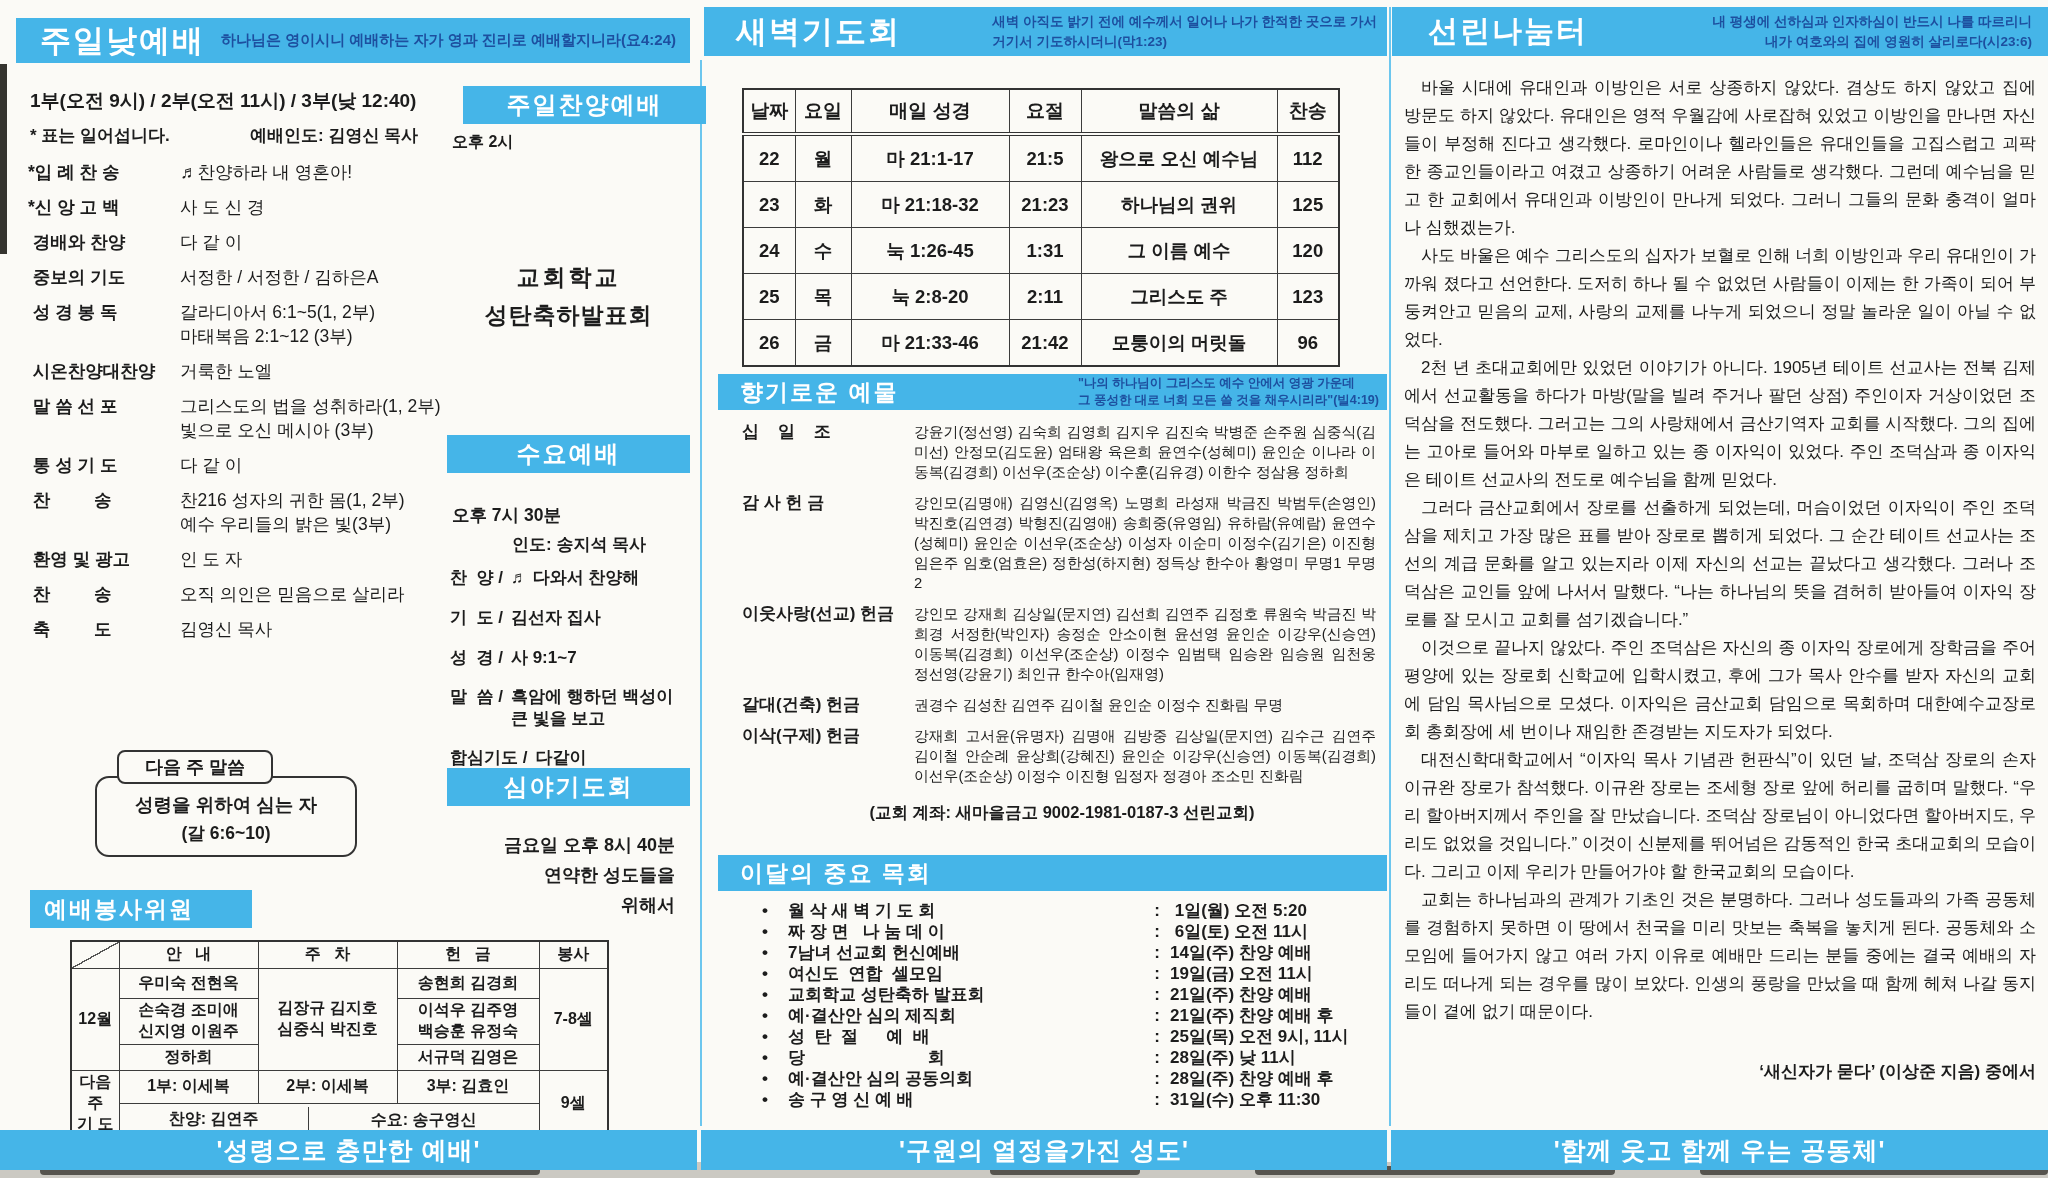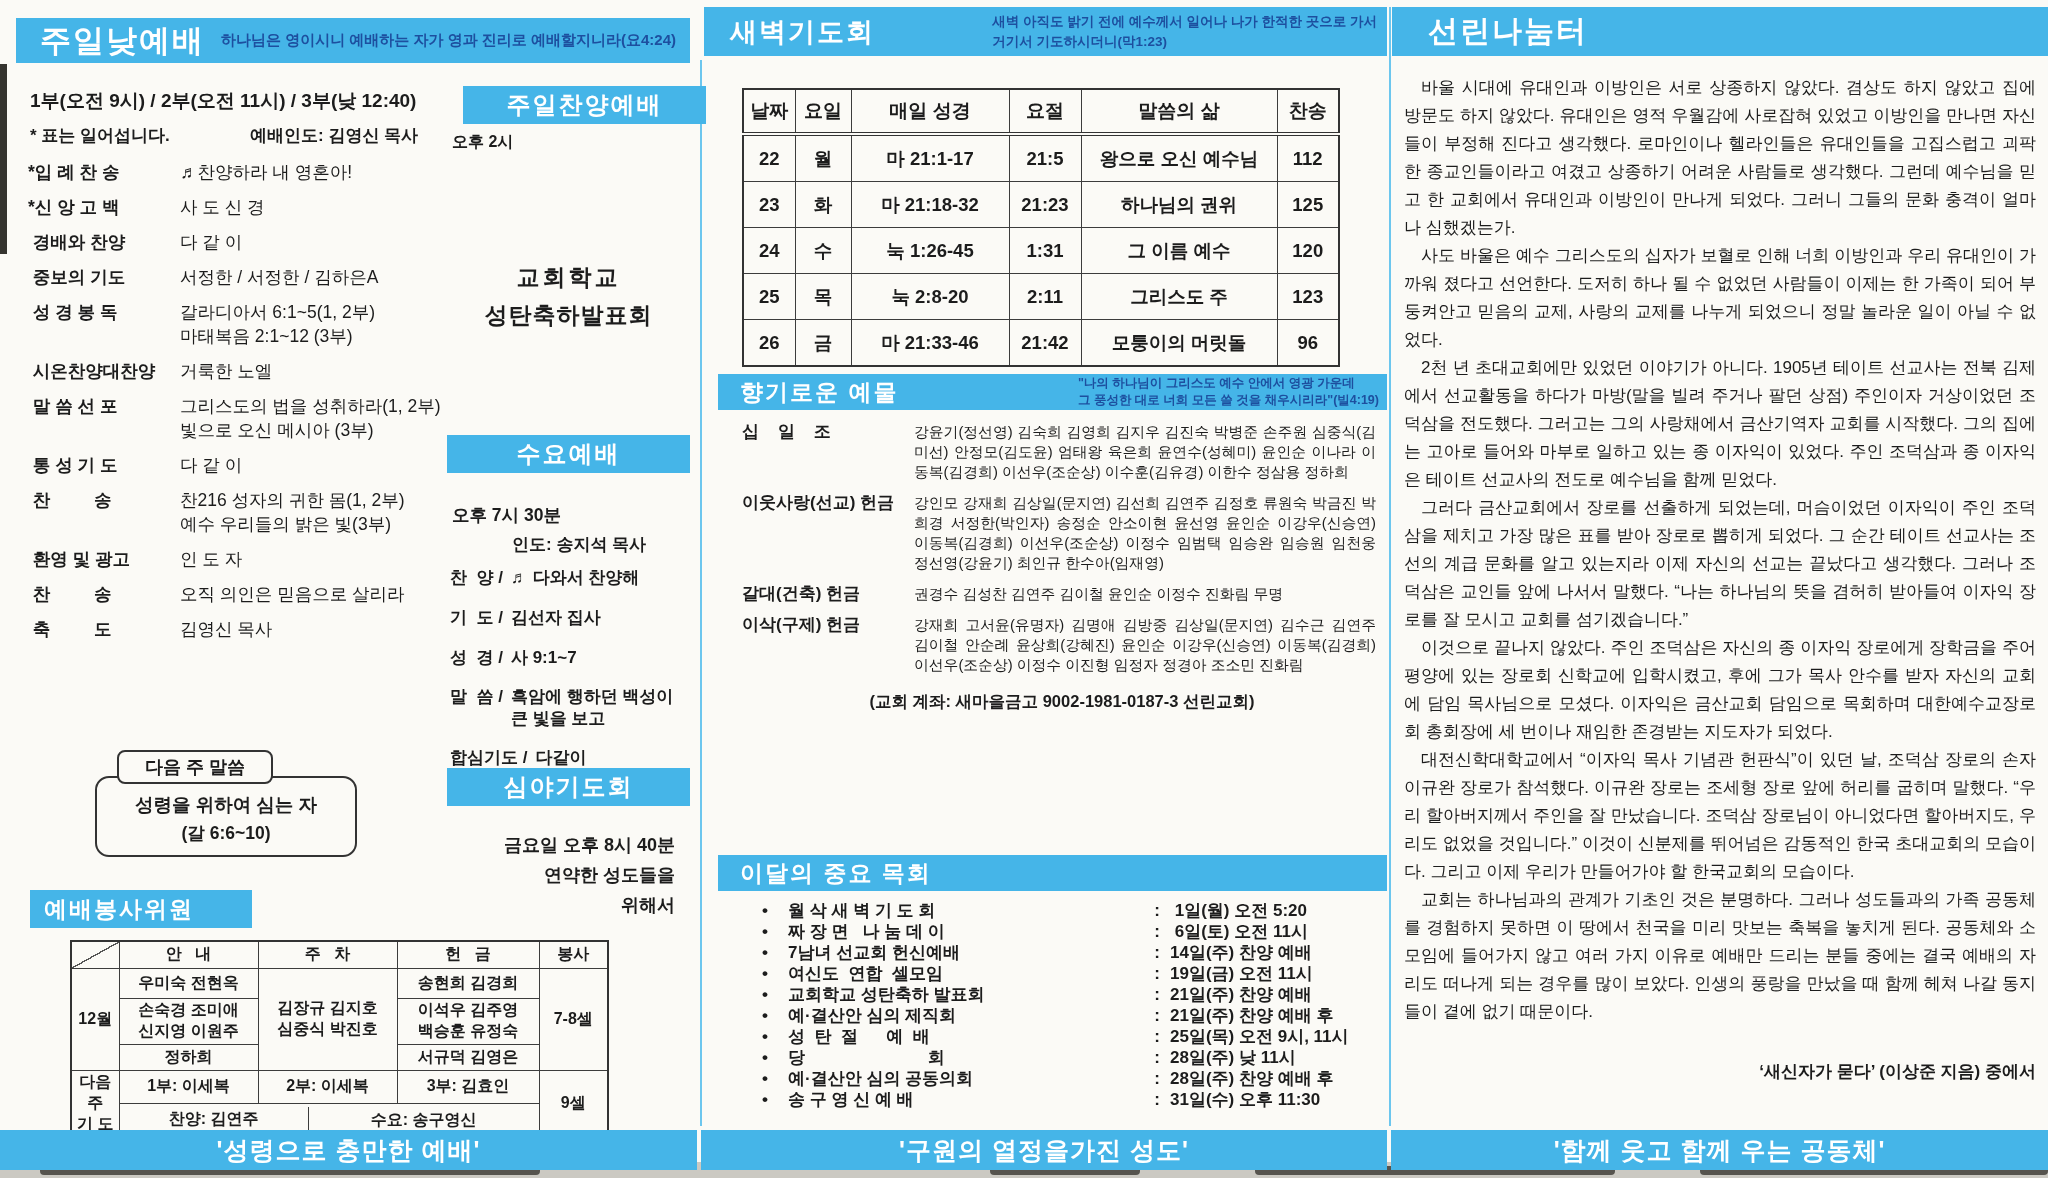--- a/index.html
+++ b/index.html
@@ -235,21 +235,21 @@
   <div class="bar" style="left:447px;top:768px;width:243px;height:38px;justify-content:center;">
     <span class="bt" style="font-size:24px;">심야기도회</span>
   </div>
   <div class="abs" style="left:447px;top:830px;width:228px;text-align:right;font-size:18px;font-weight:600;line-height:30px;">
     <div>금요일 오후 8시 40분</div>
     <div>연약한 성도들을</div>
     <div>위해서</div>
   </div>
 
   <div class="bar" style="left:704px;top:7px;width:683px;height:49px;padding:0 10px 0 26px;justify-content:space-between;">
-    <span class="bt" style="font-size:27px;">새벽기도회</span>
+    <span class="bt" style="font-size:31px;margin-left:6px;">새벽기도회</span>
     <span class="verse" style="font-size:13.5px;line-height:1.45;text-align:left;">
       <div>새벽 아직도 밝기 전에 예수께서 일어나 나가 한적한 곳으로 가서</div>
       <div>거기서 기도하시더니(막1:23)</div>
     </span>
   </div>
 
   <table class="dawn abs" style="left:742px;top:88px;width:596px;table-layout:fixed;">
     <colgroup>
         <col style="width:52px">
         <col style="width:56px">
@@ -318,20 +318,24 @@
       <div>"나의 하나님이 그리스도 예수 안에서 영광 가운데</div>
       <div>그 풍성한 대로 너희 모든 쓸 것을 채우시리라"(빌4:19)</div>
     </span>
   </div>
   <div class="abs" style="left:742px;top:422px;width:640px;">
     <div class="offitem">
         <span class="offlab pre">십    일    조</span>
         <span class="offnames">강윤기(정선영) 김숙희 김영희 김지우 김진숙 박병준 손주원 심중식(김미선) 안정모(김도윤) 엄태왕 육은희 윤연수(성혜미) 윤인순 이나라 이동복(김경희) 이선우(조순상) 이수훈(김유경) 이한수 정삼용 정하희</span>
       </div>
     <div class="offitem">
+        <span class="offlab pre">감 사 헌 금</span>
+        <span class="offnames">강인모(김명애) 김영신(김영옥) 노명희 라성재 박금진 박범두(손영인) 박진호(김연경) 박형진(김영애) 송희중(유영임) 유하람(유예람) 윤연수(성혜미) 윤인순 이선우(조순상) 이성자 이순미 이정수(김기은) 이진형 임은주 임호(엄효은) 정한성(하지현) 정득상 한수아 황영미 무명1 무명2</span>
+      </div>
+    <div class="offitem">
         <span class="offlab pre">이웃사랑(선교) 헌금</span>
         <span class="offnames">강인모 강재희 김상일(문지연) 김선희 김연주 김정호 류원숙 박금진 박희경 서정한(박인자) 송정순 안소이현 윤선영 윤인순 이강우(신승연) 이동복(김경희) 이선우(조순상) 이정수 임범택 임승완 임승원 임천웅 정선영(강윤기) 최인규 한수아(임재영)</span>
       </div>
     <div class="offitem">
         <span class="offlab pre">갈대(건축) 헌금</span>
         <span class="offnames">권경수 김성찬 김연주 김이철 윤인순 이정수 진화림 무명</span>
       </div>
     <div class="offitem">
         <span class="offlab pre">이삭(구제) 헌금</span>
         <span class="offnames">강재희 고서윤(유명자) 김명애 김방중 김상일(문지연) 김수근 김연주 김이철 안순례 윤상희(강혜진) 윤인순 이강우(신승연) 이동복(김경희) 이선우(조순상) 이정수 이진형 임정자 정경아 조소민 진화림</span>
@@ -400,20 +404,24 @@
     <div class="evrow">
         <span class="evb">•</span>
         <span class="evn pre">송 구 영 신 예 배</span>
         <span class="evc">:</span>
         <span class="pre">31일(수) 오후 11:30</span>
       </div>
   </div>
 
   <div class="bar" style="left:1392px;top:7px;width:656px;height:49px;padding:0 16px 0 36px;justify-content:space-between;">
     <span class="bt" style="font-size:30px;">선린나눔터</span>
+    <span class="verse" style="font-size:13.5px;line-height:1.45;text-align:right;">
+      <div>내 평생에 선하심과 인자하심이 반드시 나를 따르리니</div>
+      <div>내가 여호와의 집에 영원히 살리로다(시23:6)</div>
+    </span>
   </div>
 
   <div class="abs" style="left:1404px;top:74px;width:632px;">
     <p class="para">바울 시대에 유대인과 이방인은 서로 상종하지 않았다. 겸상도 하지 않았고 집에 방문도 하지 않았다. 유대인은 영적 우월감에 사로잡혀 있었고 이방인을 만나면 자신들이 부정해 진다고 생각했다. 로마인이나 헬라인들은 유대인들을 고집스럽고 괴팍한 종교인들이라고 여겼고 상종하기 어려운 사람들로 생각했다. 그런데 예수님을 믿고 한 교회에서 유대인과 이방인이 만나게 되었다. 그러니 그들의 문화 충격이 얼마나 심했겠는가.</p>
     <p class="para">사도 바울은 예수 그리스도의 십자가 보혈로 인해 너희 이방인과 우리 유대인이 가까워 졌다고 선언한다. 도저히 하나 될 수 없었던 사람들이 이제는 한 가족이 되어 부둥켜안고 믿음의 교제, 사랑의 교제를 나누게 되었으니 정말 놀라운 일이 아닐 수 없었다.</p>
     <p class="para">2천 년 초대교회에만 있었던 이야기가 아니다. 1905년 테이트 선교사는 전북 김제에서 선교활동을 하다가 마방(말을 빌려 주거나 팔던 상점) 주인이자 거상이었던 조덕삼을 전도했다. 그러고는 그의 사랑채에서 금산기역자 교회를 시작했다. 그의 집에는 고아로 들어와 마부로 일하고 있는 종 이자익이 있었다. 주인 조덕삼과 종 이자익은 테이트 선교사의 전도로 예수님을 함께 믿었다.</p>
     <p class="para">그러다 금산교회에서 장로를 선출하게 되었는데, 머슴이었던 이자익이 주인 조덕삼을 제치고 가장 많은 표를 받아 장로로 뽑히게 되었다. 그 순간 테이트 선교사는 조선의 계급 문화를 알고 있는지라 이제 자신의 선교는 끝났다고 생각했다. 그러나 조덕삼은 교인들 앞에 나서서 말했다. “나는 하나님의 뜻을 겸허히 받아들여 이자익 장로를 잘 모시고 교회를 섬기겠습니다.”</p>
     <p class="para">이것으로 끝나지 않았다. 주인 조덕삼은 자신의 종 이자익 장로에게 장학금을 주어 평양에 있는 장로회 신학교에 입학시켰고, 후에 그가 목사 안수를 받자 자신의 교회에 담임 목사님으로 모셨다. 이자익은 금산교회 담임으로 목회하며 대한예수교장로회 총회장에 세 번이나 재임한 존경받는 지도자가 되었다.</p>
     <p class="para">대전신학대학교에서 “이자익 목사 기념관 헌판식”이 있던 날, 조덕삼 장로의 손자 이규완 장로가 참석했다. 이규완 장로는 조세형 장로 앞에 허리를 굽히며 말했다. “우리 할아버지께서 주인을 잘 만났습니다. 조덕삼 장로님이 아니었다면 할아버지도, 우리도 없었을 것입니다.” 이것이 신분제를 뛰어넘은 감동적인 한국 초대교회의 모습이다. 그리고 이제 우리가 만들어가야 할 한국교회의 모습이다.</p>
     <p class="para">교회는 하나님과의 관계가 기초인 것은 분명하다. 그러나 성도들과의 가족 공동체를 경험하지 못하면 이 땅에서 천국을 미리 맛보는 축복을 놓치게 된다. 공동체와 소모임에 들어가지 않고 여러 가지 이유로 예배만 드리는 분들 중에는 결국 예배의 자리도 떠나게 되는 경우를 많이 보았다. 인생의 풍랑을 만났을 때 함께 헤쳐 나갈 동지들이 곁에 없기 때문이다.</p>

